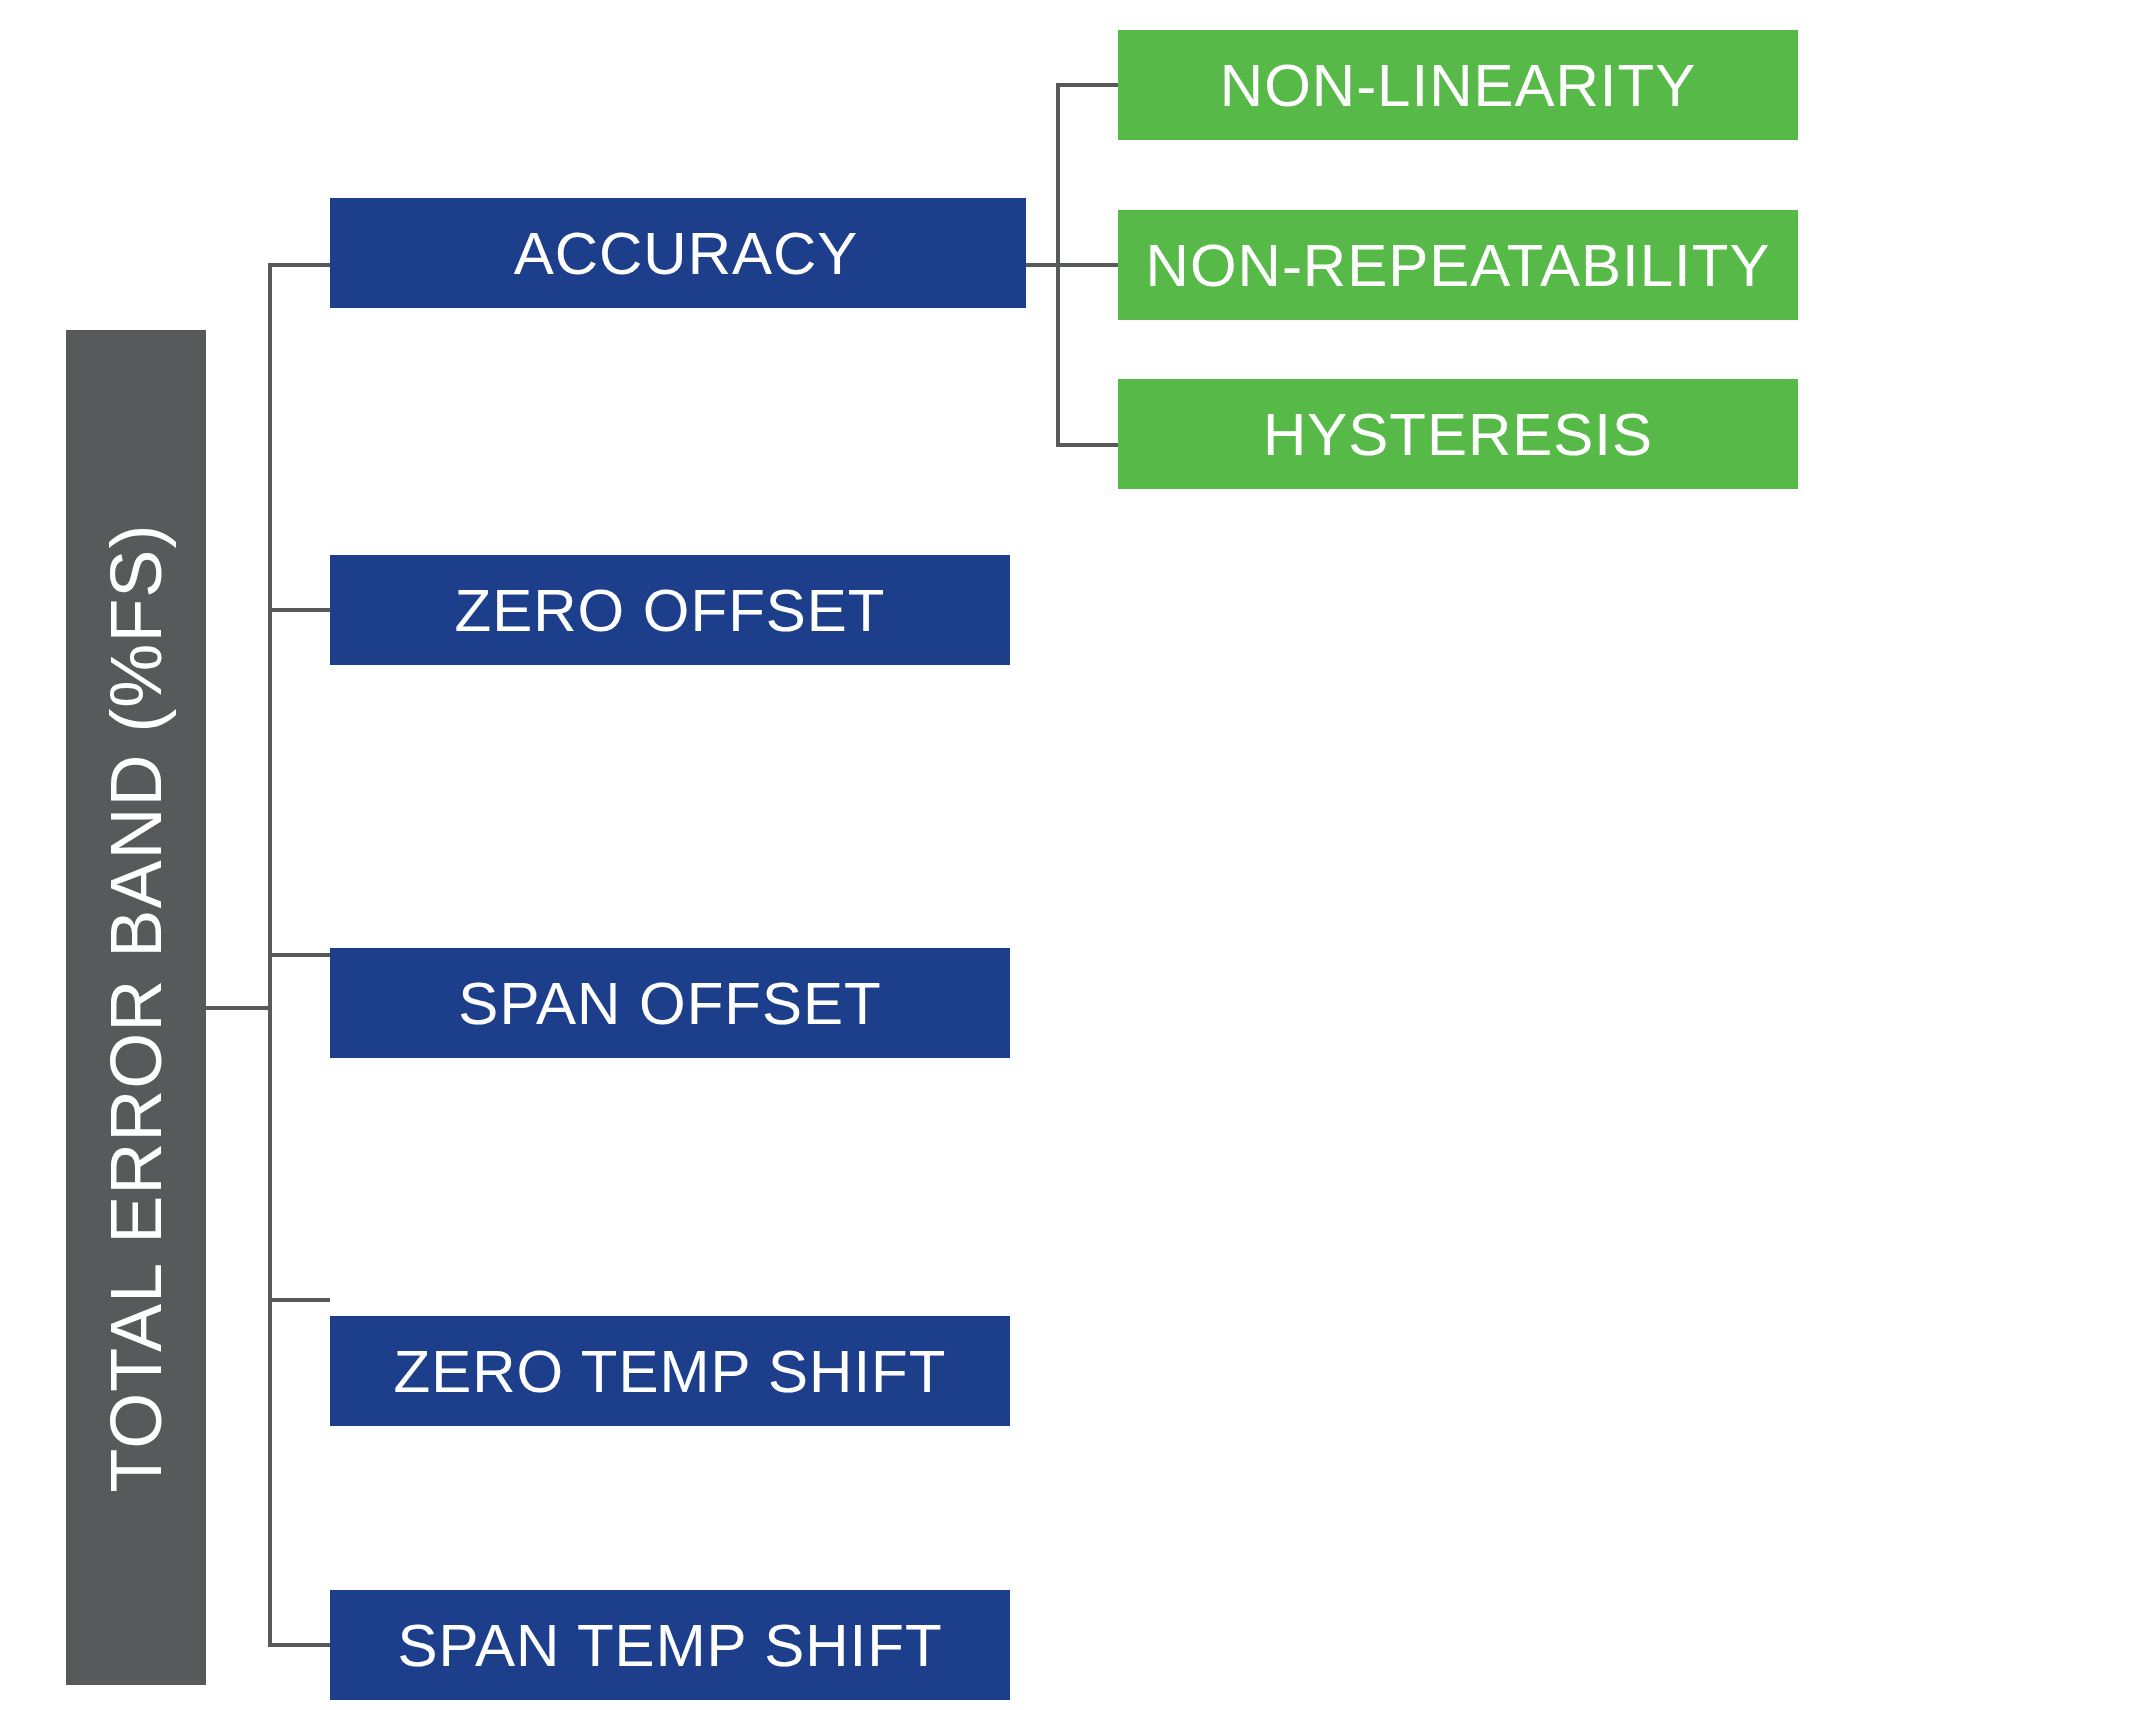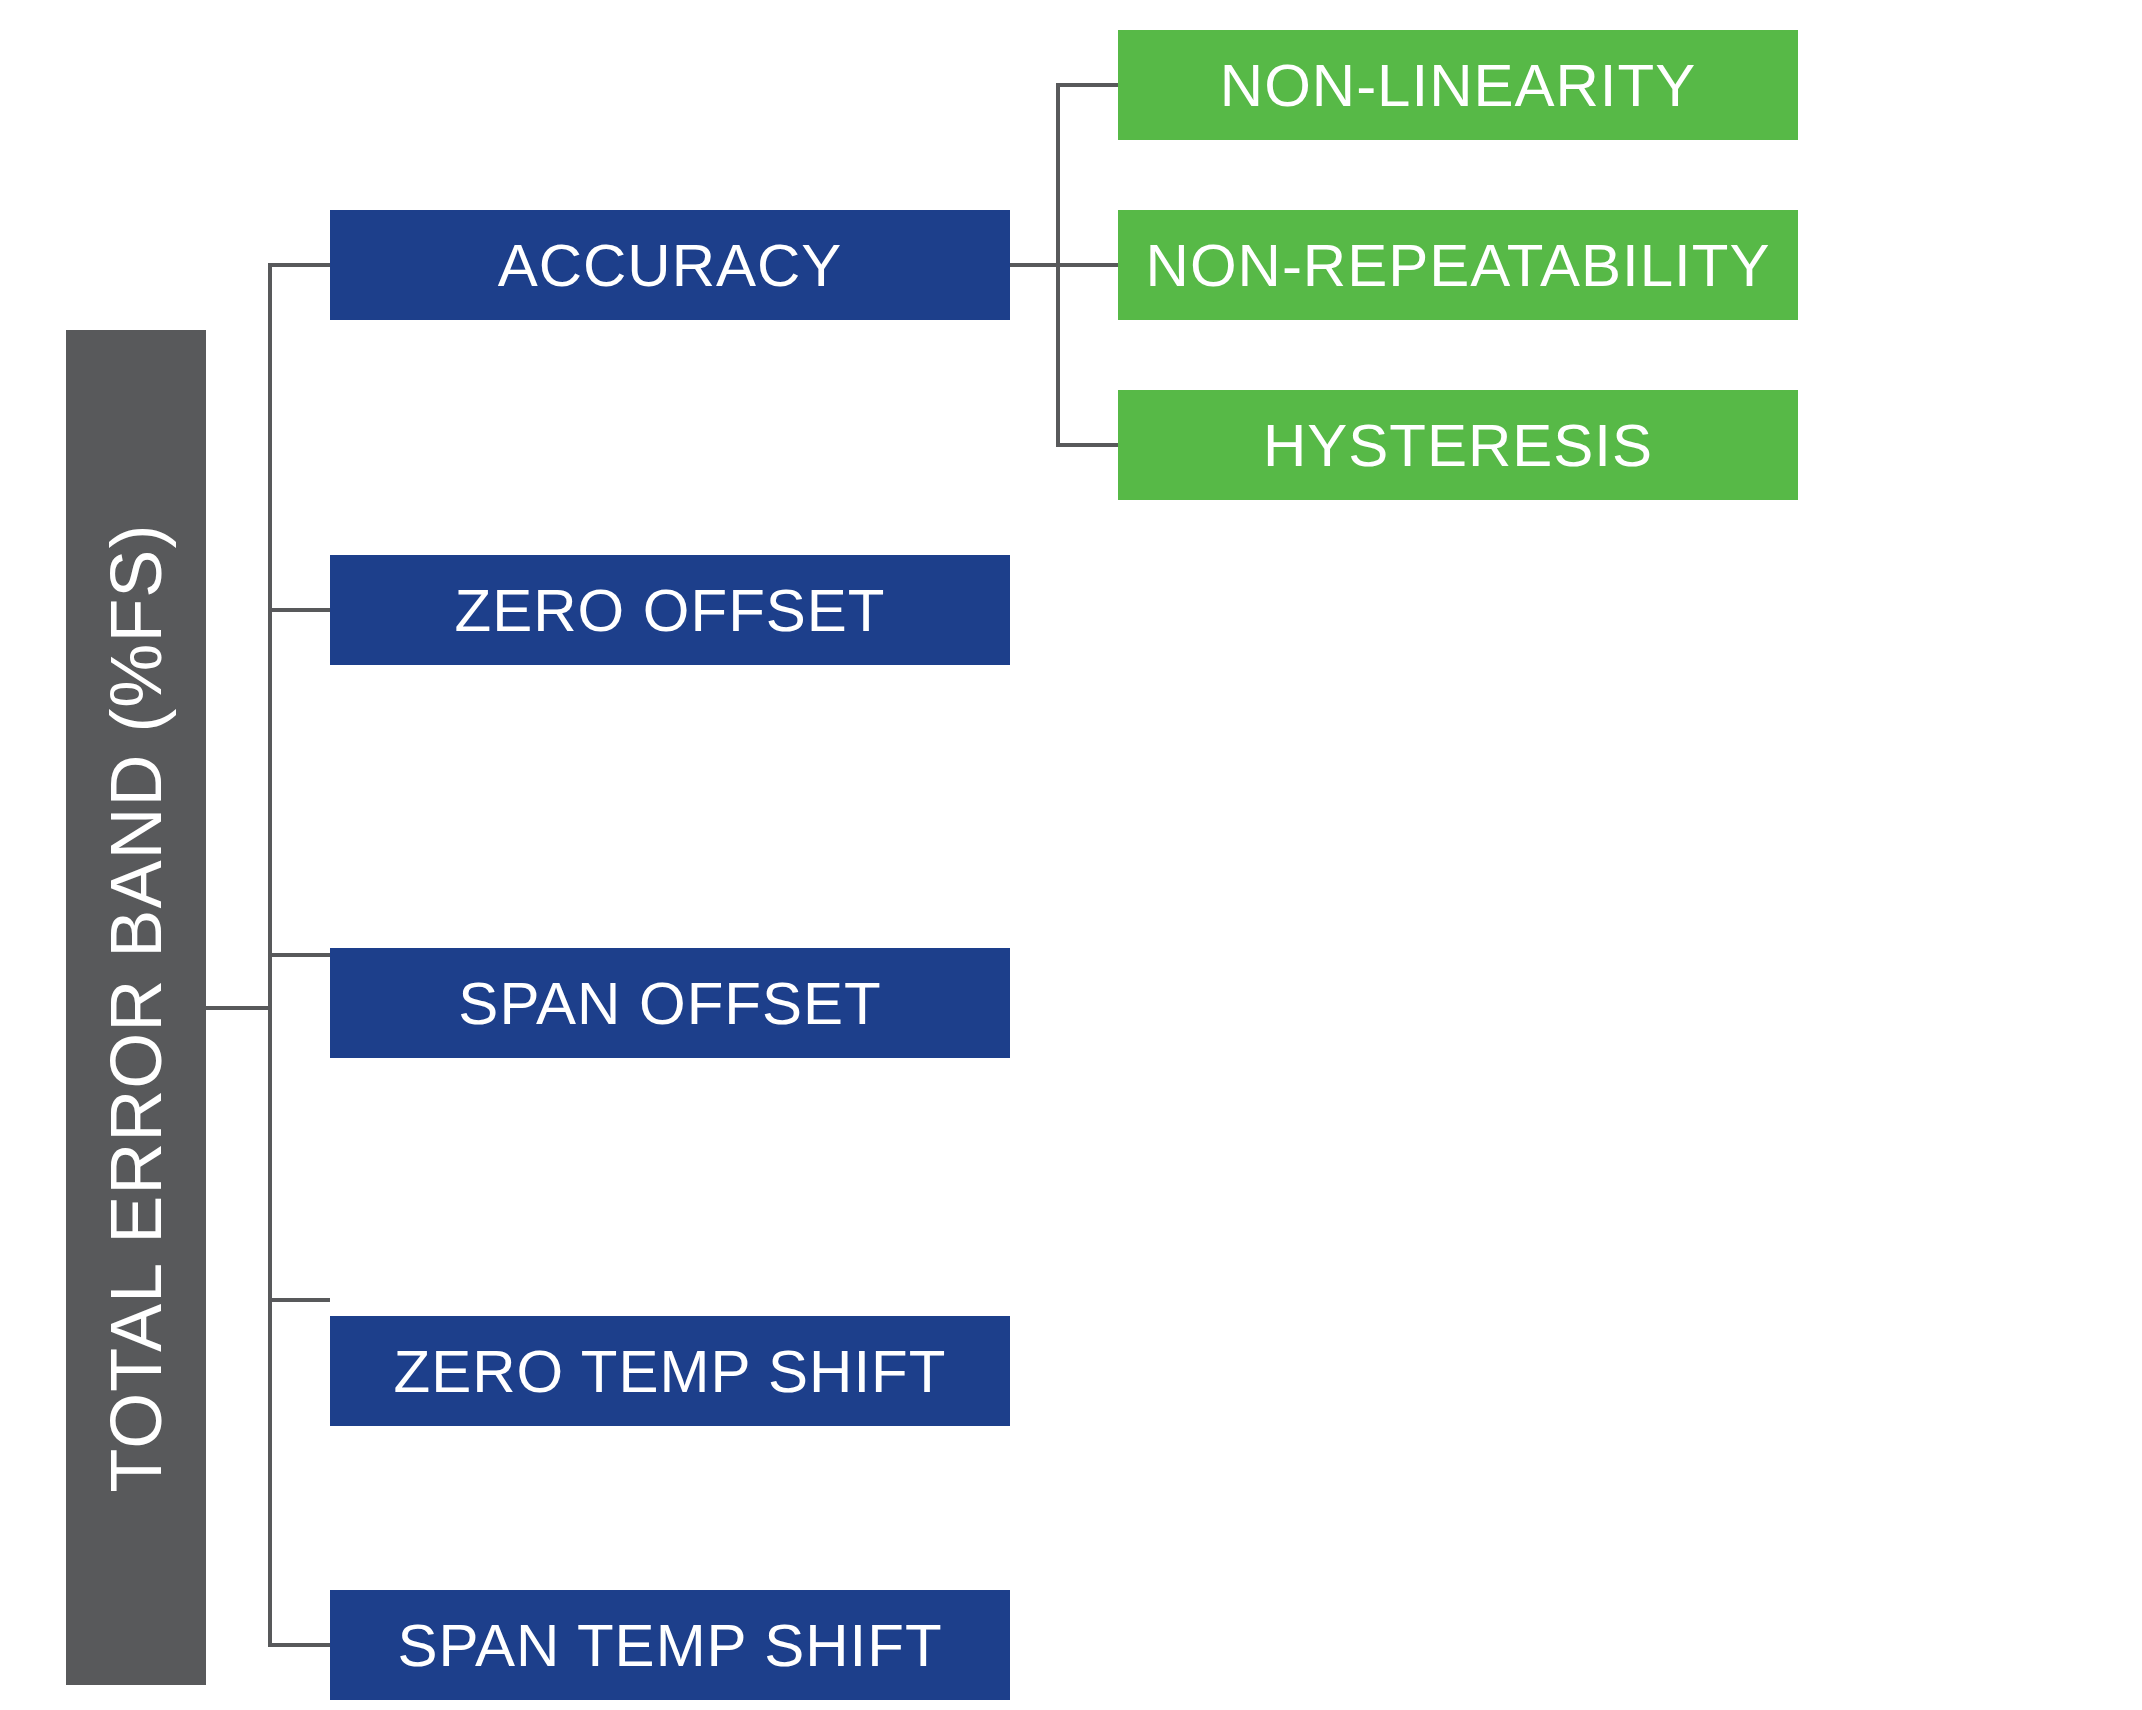--- a/index.html
+++ b/index.html
@@ -46,28 +46,28 @@
     font-size: 60px;
   }
   .leaf-box {
     left: 1118px;
     width: 680px;
     height: 110px;
     background: #57b947;
     font-size: 60px;
   }
   
-  #mid-0 { top: 210px; }
+  #mid-0 { top: 198px; padding-left: 16px; }
   #mid-1 { top: 555px; }
   #mid-2 { top: 900px; margin-top: 48px; }
   #mid-3 { top: 1316px; }
   #mid-4 { top: 1590px; }
   #leaf-0 { top: 30px; }
   #leaf-1 { top: 210px; text-align: center; }
-  #leaf-2 { top: 390px; }
+  #leaf-2 { top: 379px; }
 
   
   .line {
     position: absolute;
     background: #58595b;
   }
   
   .root-stem {
     left: 206px;
     width: 66px;

